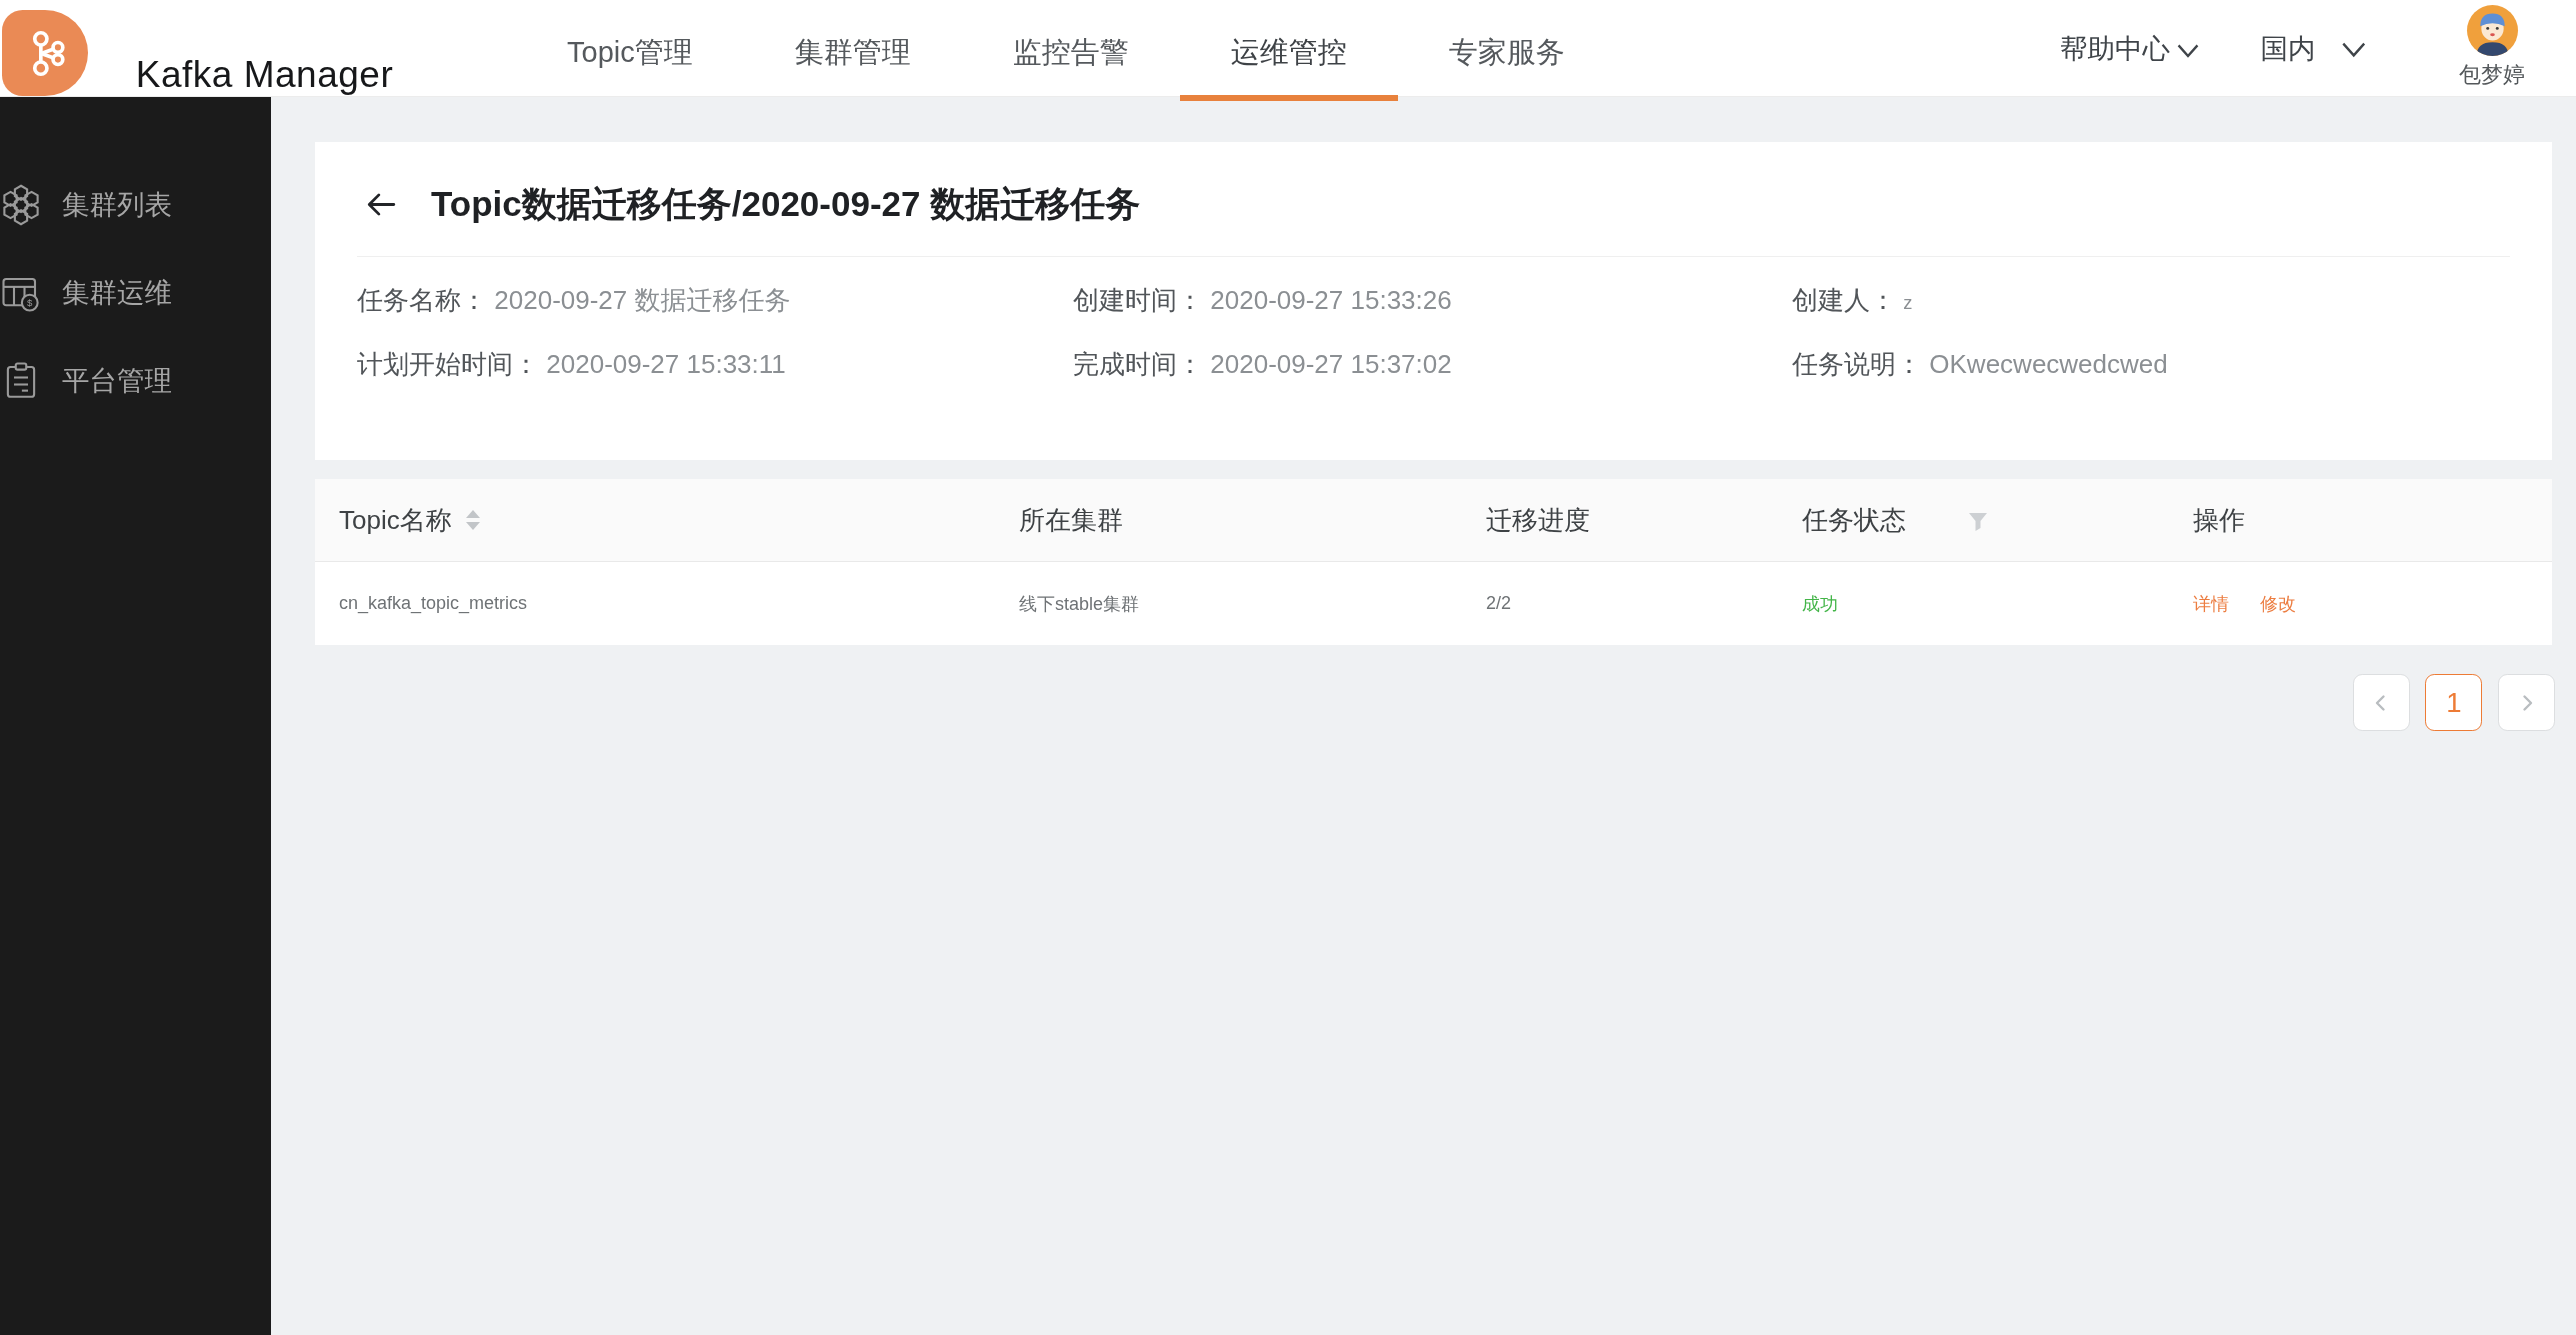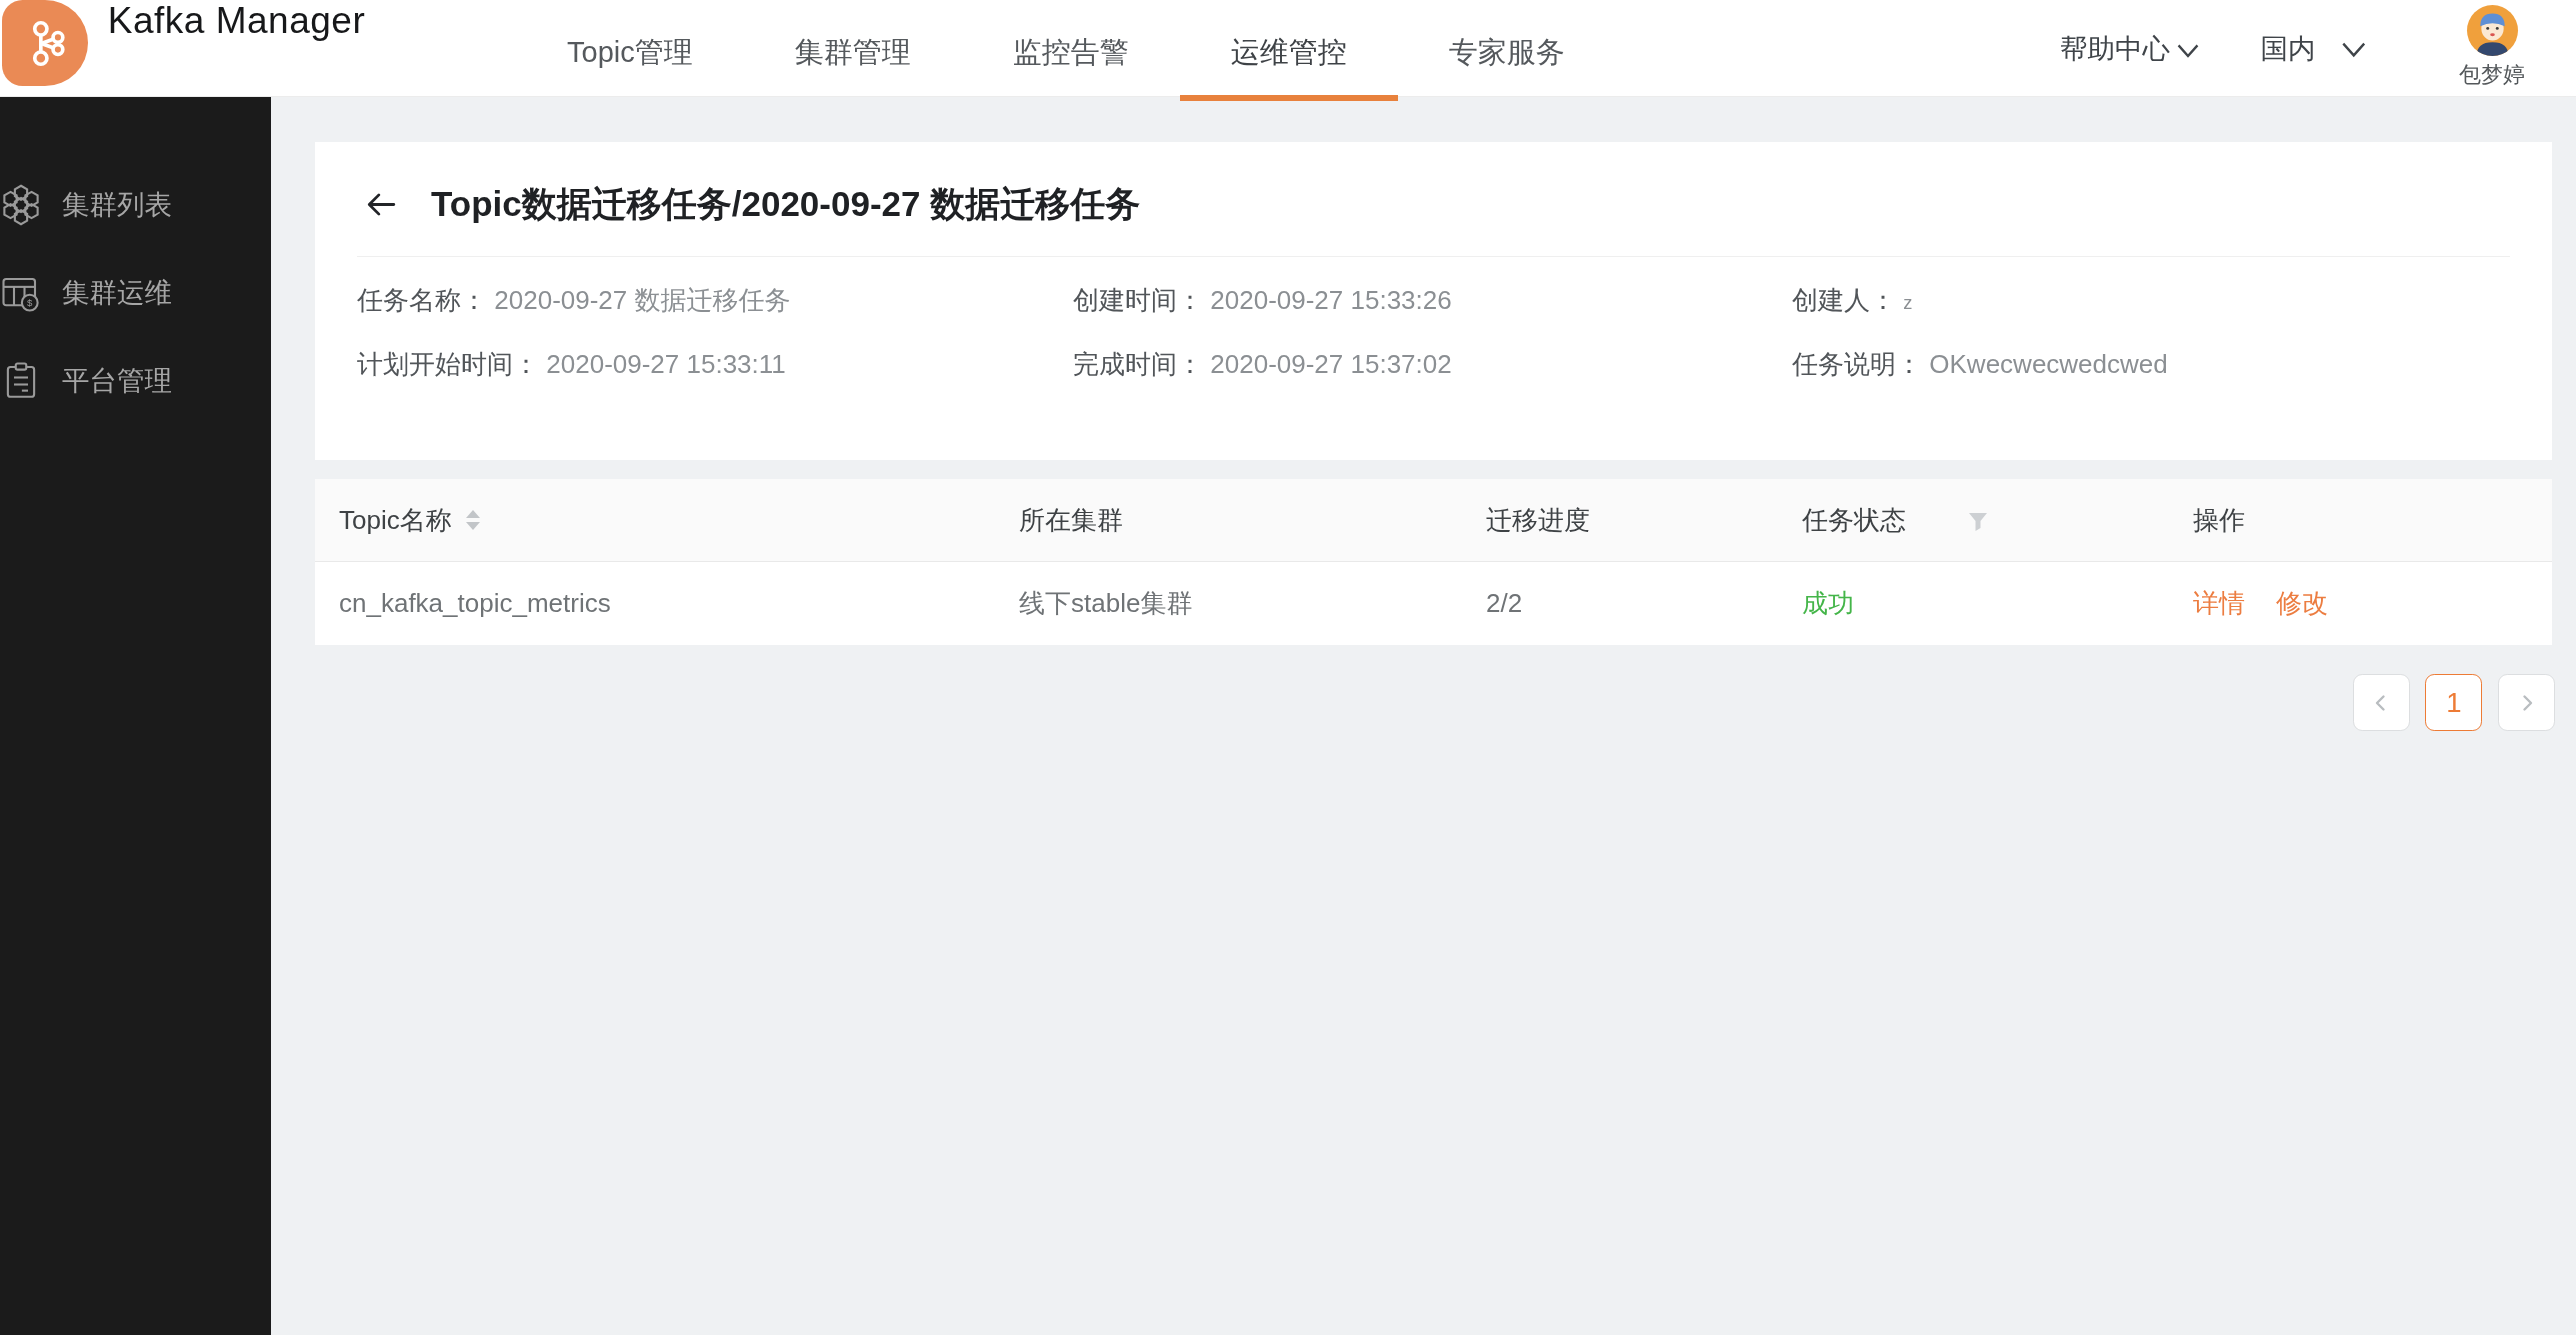--- a/index.html
+++ b/index.html
@@ -9,21 +9,21 @@
     background:#EFF1F3;
     position:relative;
     overflow:hidden;
     color:#55595D;
   }
 
   
   .header {
     position:absolute; top:0; left:0; width:2576px; height:97px;
     background:#FFFFFF; border-bottom:0.9px solid #ECECEC;
-    display:flex; align-items:flex-start; z-index:5;
+    display:flex; align-items:flex-end; z-index:5;gap:28px;
   }
   .logo {
     width:86px; height:86px; border-radius:24% 50% 50% 24%;
     background:#EA8A55; margin-left:1.8px; flex:0 0 auto;
     display:flex; align-items:center; justify-content:center;
   }
   .app-title {
     font-size:37px; color:#17181A; font-weight:500;
     margin-left:20px; letter-spacing:0.5px; white-space:nowrap;
   }
@@ -87,21 +87,21 @@
   }
   .field { white-space:nowrap; }
   .f-label { color:#515559; }
   .f-value { color:#8B8F93; margin-left:7.3px; }
   .f-value.tiny { font-size:18.3px; }
 
   
   .table-card { position:absolute; left:44px; top:382px; width:2237px; background:#FFFFFF; }
   .t-row { display:flex; align-items:center; }
   .t-head { height:83px; background:#FAFAFA; border-bottom:0.9px solid #E9E9E9; font-size:26px; color:#3E4245; }
-  .t-body { height:83px; background:#FFFFFF; font-size:26px; color:#6F7376; }
+  .t-body { height:83px; background:#FFFFFF; font-size:18px; color:#6F7376; }
   .t-cell { padding-left:24px; display:flex; align-items:center; white-space:nowrap; }
   .c1 { width:680px; } .c2 { width:467px; } .c3 { width:316px; } .c4 { width:391px;gap:47px; } .c5 { flex:1; }
   .sorter { display:inline-flex; flex-direction:column; margin-left:14.7px; cursor:pointer; }
   .sorter .up { width:0; height:0; border-left:7.3px solid transparent; border-right:7.3px solid transparent; border-bottom:8.3px solid #C2C5C8; }
   .sorter .down { width:0; height:0; border-left:7.3px solid transparent; border-right:7.3px solid transparent; border-top:8.3px solid #C2C5C8; margin-top:4.6px; }
   .filter-icon { margin-left:13px; cursor:pointer; display:inline-flex; margin-top:3.7px; }
   .status-success { color:#44B549; }
   .action-link { color:#EC7D41; cursor:pointer; }
   .action-link + .action-link { margin-left:31px; }
 

